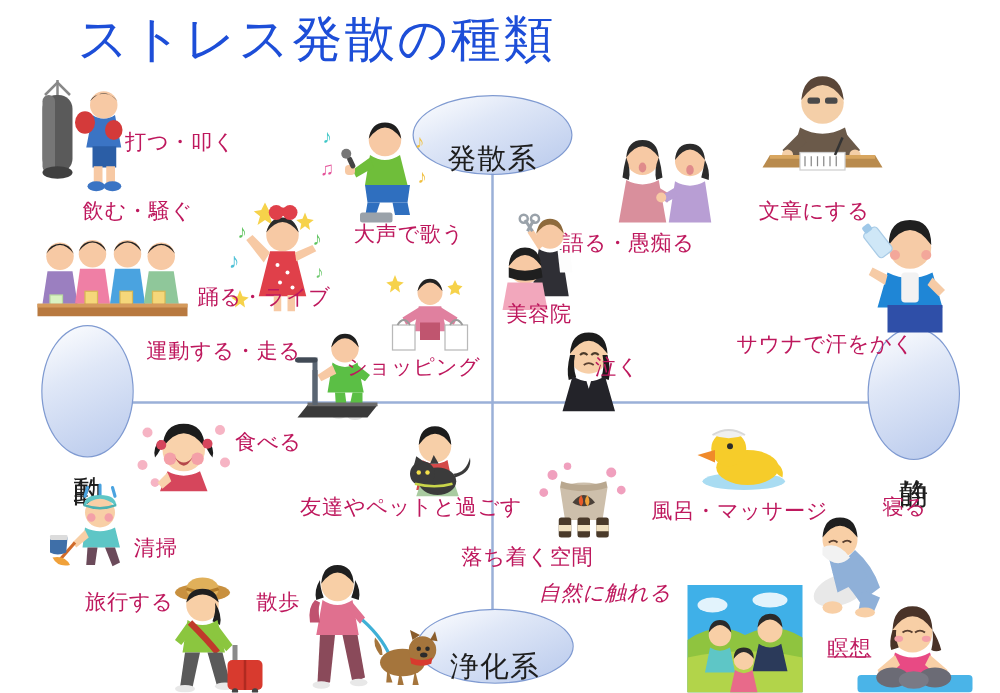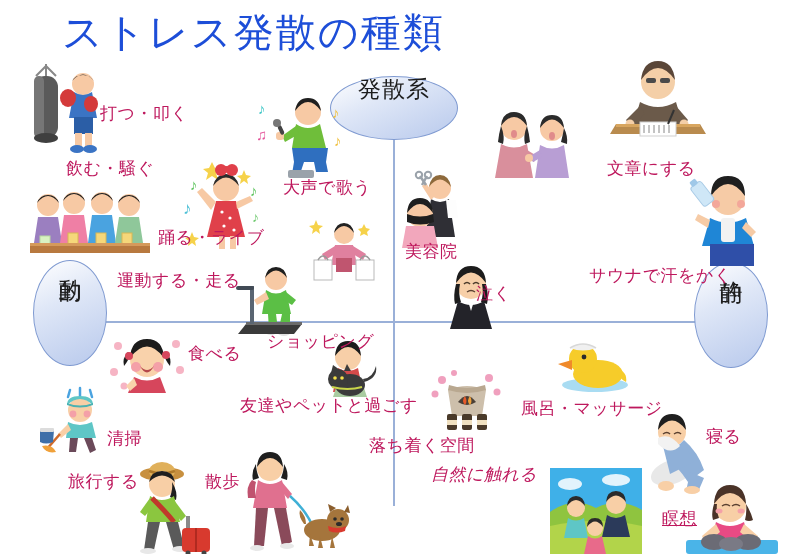--- a/index.html
+++ b/index.html
@@ -27,21 +27,21 @@
   .axis{position:absolute;background:#9ab0d8;}
   #axis-h{left:78px;top:321px;width:646px;height:2px;}
   #axis-v{left:393px;top:106px;width:2px;height:400px;}
 
   
   .pole{
     position:absolute;
     border:1px solid #7f9ad1;
     border-radius:50%;
     background:linear-gradient(155deg,#ffffff 0%,#dfe7f7 38%,#b8c9ec 100%);
-    display:flex;align-items:flex-start;justify-content:center;
+    display:flex;align-items:flex-end;justify-content:center;
     color:#1d1d1d;
     box-sizing:border-box;
   }
   .pole span{font-size:23px;line-height:1.08;letter-spacing:1px;}
   .pole.vert span{writing-mode:vertical-rl;text-orientation:upright;}
   #pole-top{left:330px;top:76px;width:128px;height:64px;}
   #pole-bottom{left:333px;top:487px;width:126px;height:60px;}
   #pole-left{left:33px;top:260px;width:74px;height:106px;}
   #pole-right{left:694px;top:262px;width:74px;height:106px;}
 
@@ -64,20 +64,23 @@
 
 <div id="stage">
 
   <div id="title">ストレス発散の種類</div>
 
   <div class="axis" id="axis-h"></div>
   <div class="axis" id="axis-v"></div>
 
   <div class="pole" id="pole-top">
     <span>発散系</span>
+  </div>
+  <div class="pole" id="pole-bottom">
+    <span>浄化系</span>
   </div>
   <div class="pole vert" id="pole-left">
     <span>動的</span>
   </div>
   <div class="pole vert" id="pole-right">
     <span>静的</span>
   </div>
 
   <div class="ill" style="left:22px;top:62px;">
     <svg width="92" height="92" viewBox="0 0 92 92">
@@ -514,29 +517,30 @@
       <ellipse cx="62" cy="56" rx="13" ry="8" fill="#6b6b75"></ellipse>
       <ellipse cx="45" cy="58" rx="12" ry="7" fill="#7a7a85"></ellipse>
     </svg>
   </div>
 
   <div class="lab" style="left:100px;top:105px;">打つ・叩く</div>
   <div class="lab" style="left:66px;top:160px;">飲む・騒ぐ</div>
   <div class="lab" style="left:158px;top:229px;">踊る・ライブ</div>
   <div class="lab" style="left:283px;top:179px;">大声で歌う</div>
   <div class="lab" style="left:117px;top:272px;">運動する・走る</div>
-  <div class="lab" style="left:267px;top:285px;margin-top:48px;">ショッピング</div>
+  <div class="lab" style="left:277px;top:285px;">ショッピング</div>
+  <div class="lab" style="left:450px;top:186px;">語る・愚痴る</div>
   <div class="lab" style="left:405px;top:243px;">美容院</div>
   <div class="lab" style="left:607px;top:160px;">文章にする</div>
   <div class="lab" style="left:589px;top:267px;">サウナで汗をかく</div>
   <div class="lab" style="left:476px;top:285px;">泣く</div>
   <div class="lab" style="left:188px;top:345px;">食べる</div>
   <div class="lab" style="left:107px;top:430px;">清掃</div>
   <div class="lab" style="left:68px;top:473px;">旅行する</div>
   <div class="lab" style="left:205px;top:473px;">散歩</div>
   <div class="lab" style="left:240px;top:397px;">友達やペットと過ごす</div>
   <div class="lab" style="left:369px;top:437px;">落ち着く空間</div>
   <div class="lab" style="left:521px;top:400px;">風呂・マッサージ</div>
   <div class="lab" style="left:431px;top:466px;font-style:italic;">自然に触れる</div>
-  <div class="lab" style="left:706px;top:428px;">寝る</div>
+  <div class="lab" style="left:706px;top:397px;">寝る</div>
   <div class="lab" style="left:662px;top:510px;text-decoration:underline;">瞑想</div>
 
 </div>
 
 </body></html>

